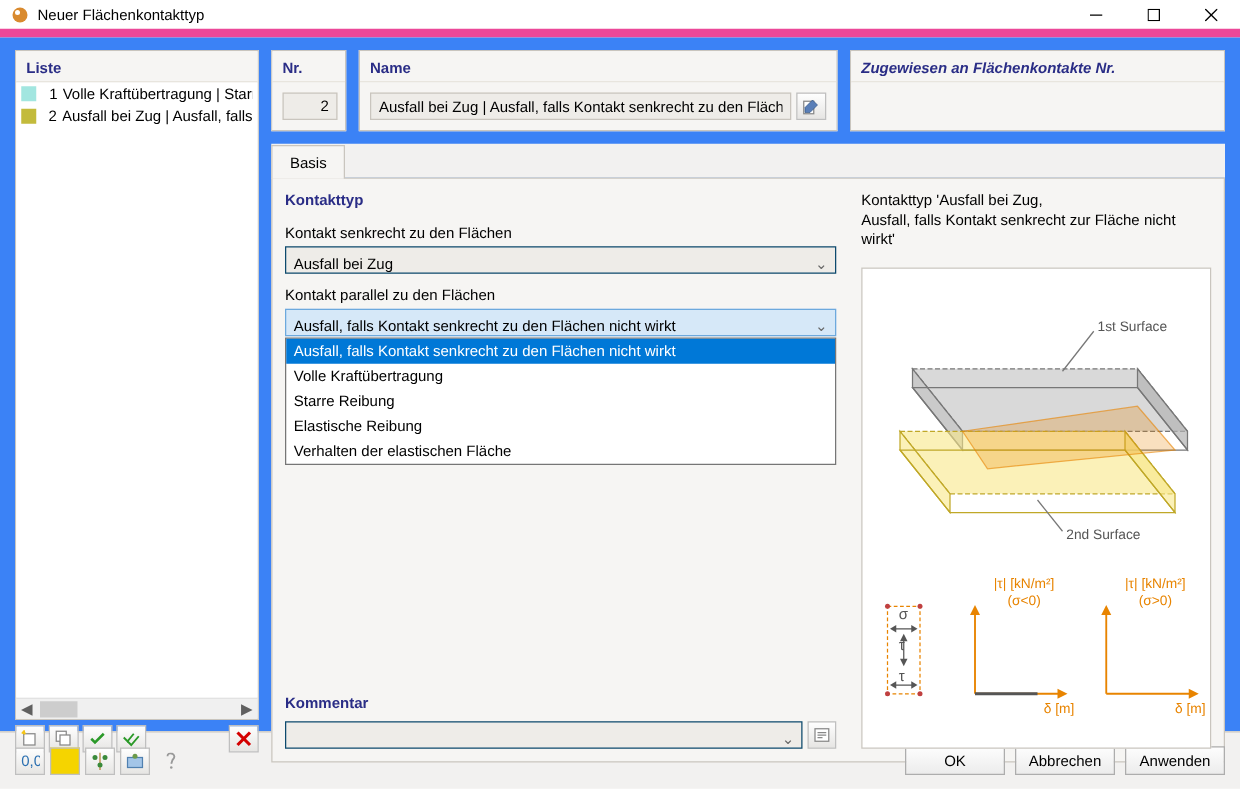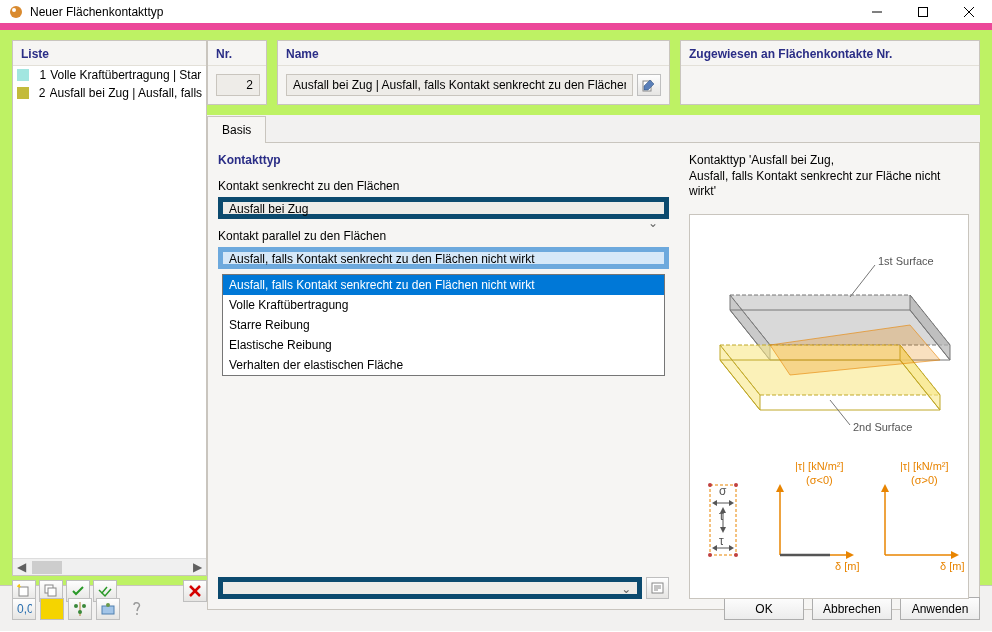--- a/index.html
+++ b/index.html
@@ -43,21 +43,22 @@
       height: 30px;
       display: flex;
       align-items: center;
       justify-content: center;
       cursor: pointer;
     }
     .content {
       display: flex;
       padding: 10px 12px 0 12px;
       height: 555px;
-      background: #bef264;
+      background: #3b82f6;
+      gap: 10px;
     }
     .left-panel {
       width: 195px;
       display: flex;
       flex-direction: column;
     }
     .panel-box {
       background: #fff;
       border: 1px solid #c9c5be;
     }
@@ -145,20 +146,21 @@
       margin-bottom: 10px;
     }
     .nr-box {
       width: 60px;
     }
     .name-box {
       flex: 1;
     }
     .zug-box {
       width: 300px;
+      font-style: italic;
     }
     .top-header {
       padding: 6px 8px 4px 8px;
       color: #2a2d86;
       font-weight: bold;
       background: #f6f5f3;
       border-bottom: 1px solid #e3e0d8;
     }
     .top-content {
       padding: 8px;
@@ -213,28 +215,27 @@
       font-weight: bold;
       margin-bottom: 8px;
     }
     .field-label {
       margin-bottom: 4px;
       margin-top: 10px;
     }
     .select-box {
       width: 100%;
       height: 22px;
-      border: 5px solid #0c4a6e;
+      border: 1px solid #0c4a6e;
       background: #eeece8;
       display: flex;
-      align-items: flex-start;
+      align-items: flex-end;
       padding: 0 6px;
       position: relative;
       cursor: pointer;
-      flex-direction: column;
     }
     .select-box.open-highlight {
       background: #d6e8f8;
       border-color: #6da9dd;
     }
     .select-arrow {
       margin-left: auto;
       color: #666;
     }
     .dropdown-list {
@@ -445,20 +446,21 @@
           <div class="dropdown-list">
             <div class="dropdown-item highlighted">Ausfall, falls Kontakt senkrecht zu den Flächen nicht wirkt</div>
             <div class="dropdown-item">Volle Kraftübertragung</div>
             <div class="dropdown-item">Starre Reibung</div>
             <div class="dropdown-item">Elastische Reibung</div>
             <div class="dropdown-item">Verhalten der elastischen Fläche</div>
           </div>
         </div>
 
         <div class="kommentar-row">
+          <div class="section-title">Kommentar</div>
           <div style="display:flex; gap:4px;">
             <div class="select-box">
               <span></span>
               <span class="select-arrow">⌄</span>
             </div>
             <div class="tb-btn">
               <svg width="14" height="14">
                   <rect x="1" y="2" width="11" height="10" fill="#fff" stroke="#888"></rect>
                   <line x1="3" y1="5" x2="10" y2="5" stroke="#888"></line>
                   <line x1="3" y1="7" x2="10" y2="7" stroke="#888"></line>

